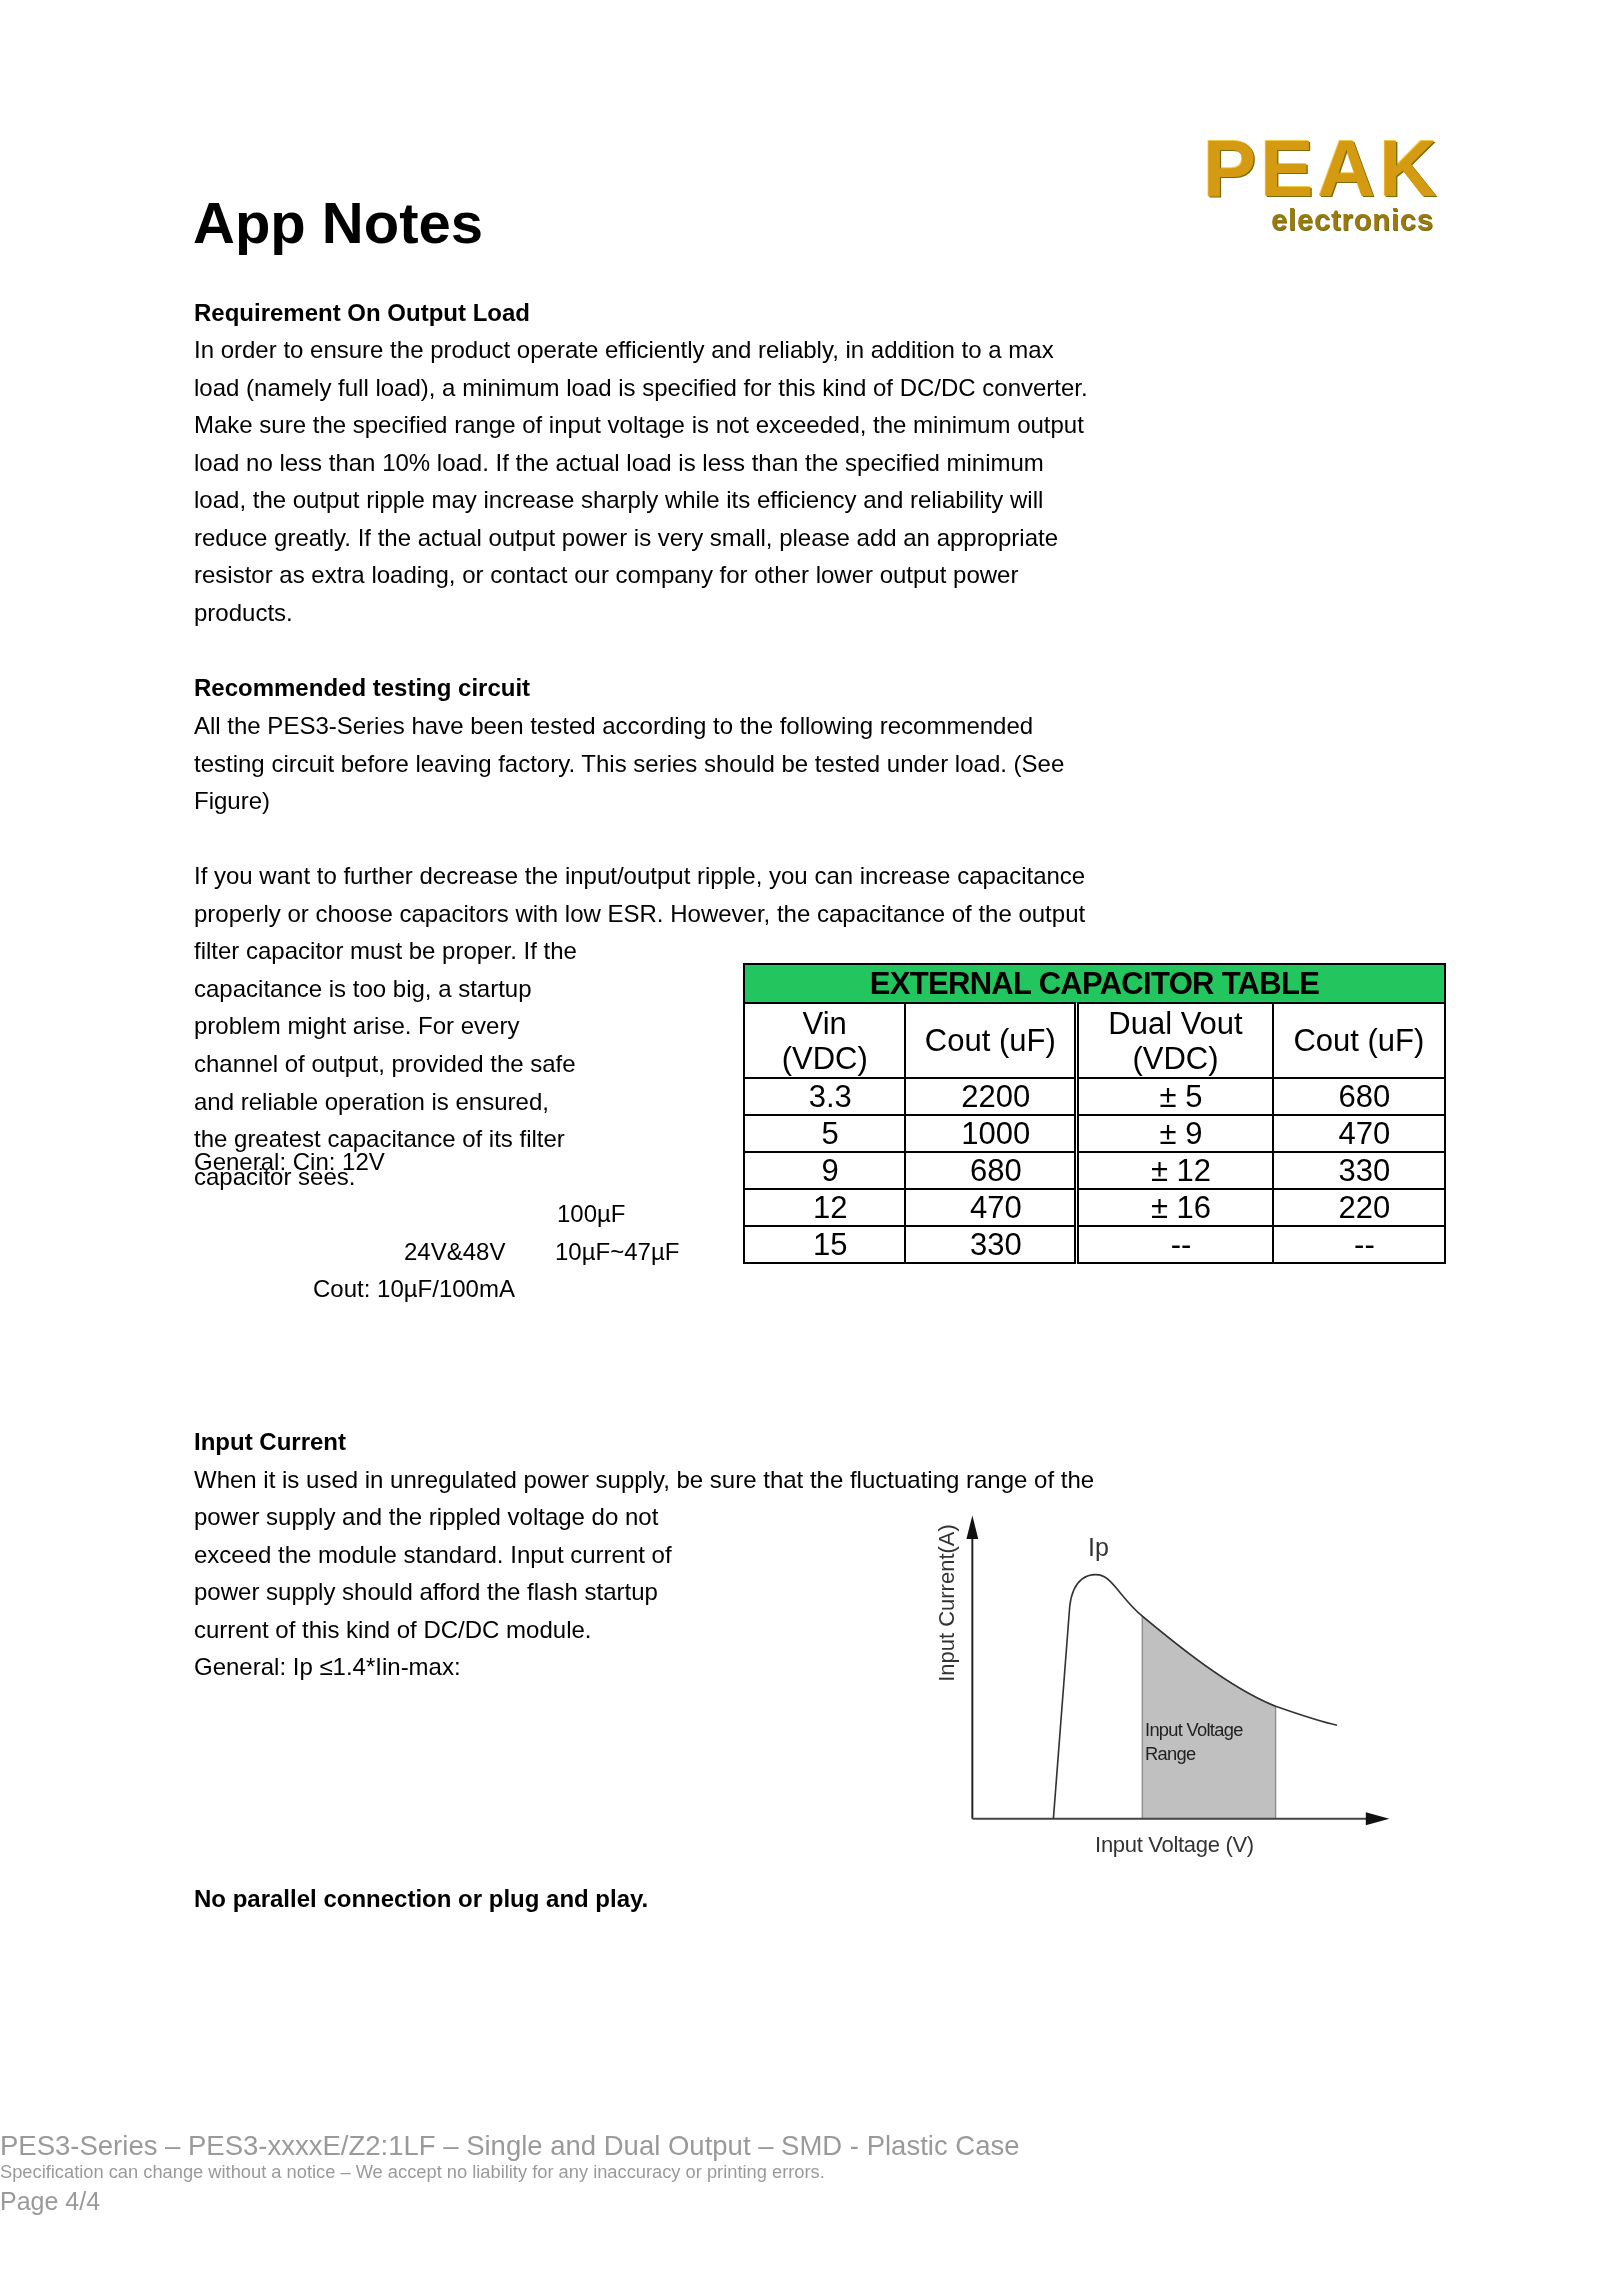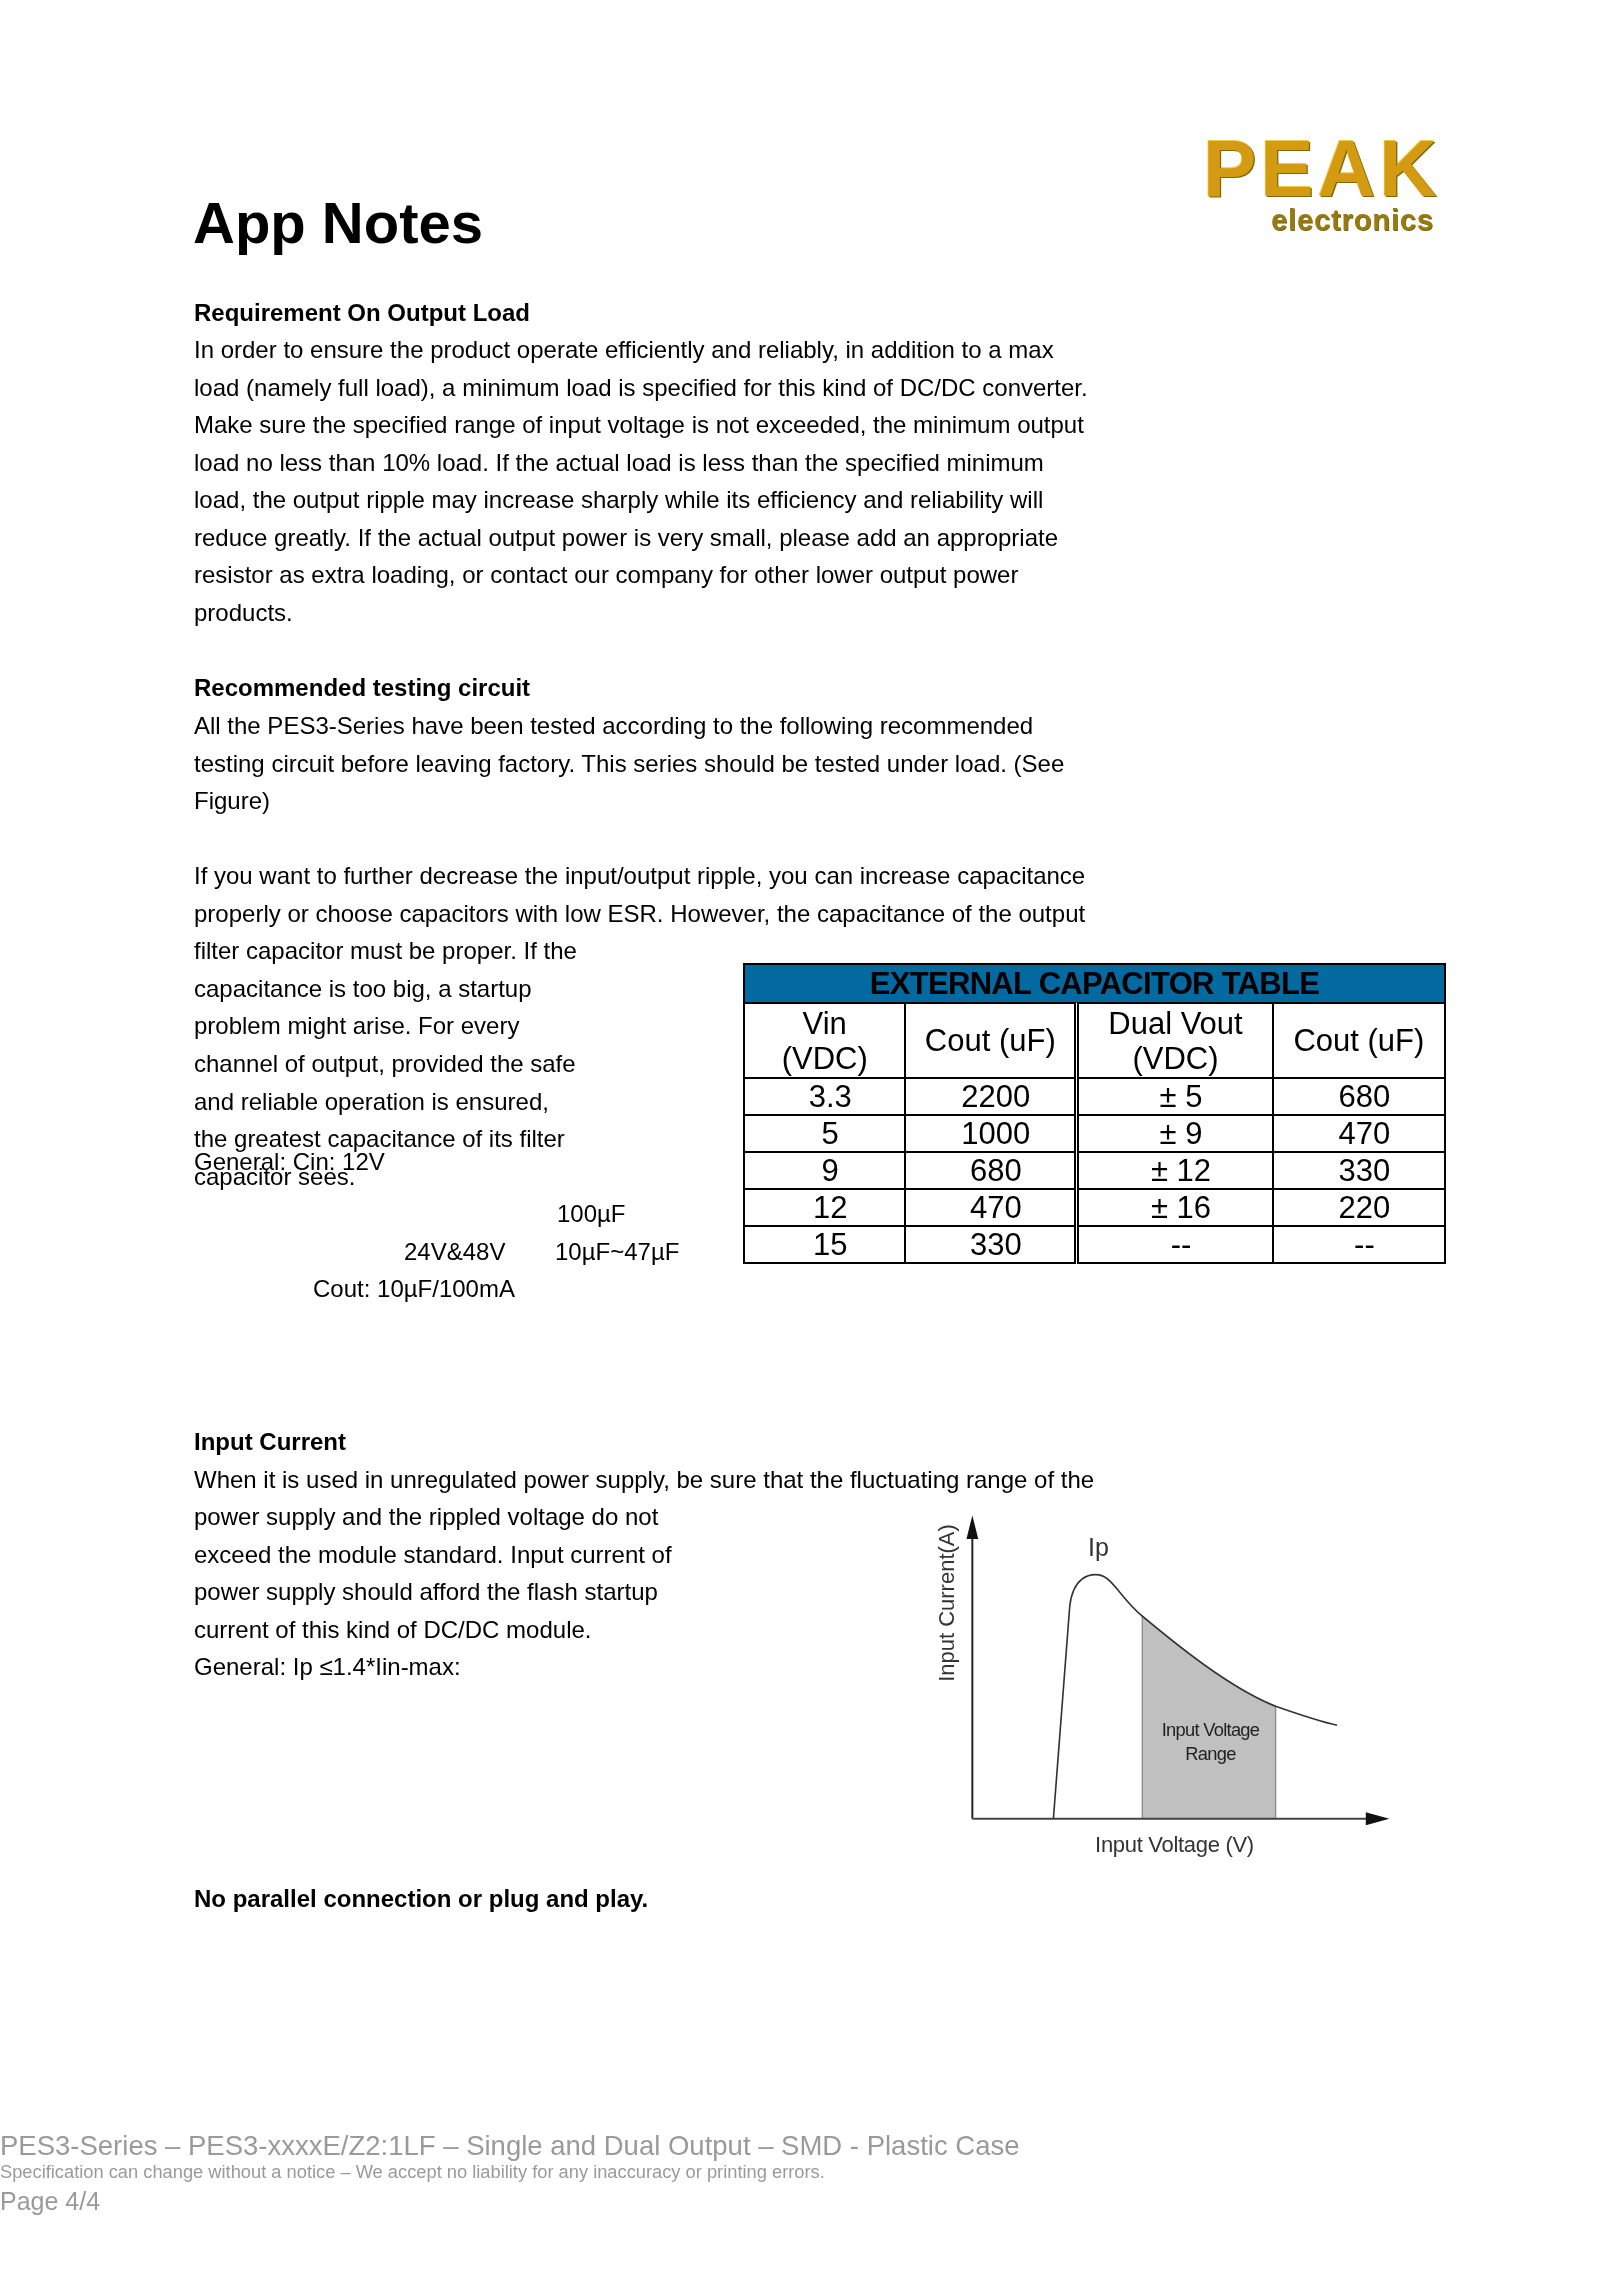--- a/index.html
+++ b/index.html
@@ -12,31 +12,31 @@
   .logo { position: absolute; left: 1203px; top: 123px; width: 255px; height: 115px; }
   .logo-peak { position: absolute; left: 0; top: 0; font-size: 80px; font-weight: bold; line-height: 92px;
                letter-spacing: 3.9px; color: #d49a12;
                text-shadow: 1.3px 1.3px 0 #7a6a08, -0.7px -0.7px 0 #f3c94a; text-align: right; }
   .logo-elec { position: absolute; left: 68px; top: 80px; font-size: 29.4px; font-weight: bold; line-height: 33px;
                color: #9a7a10; letter-spacing: 0.7px; text-shadow: 0.7px 0.7px 0 #6a6a08; }
   
   .captable { position: absolute; left: 743px; top: 963px; width: 703px; border-collapse: collapse;
               font-size: 31px; line-height: 35px; }
   .captable td, .captable th { border: 2px solid #000; text-align: center; padding: 0; font-weight: normal; }
-  .captable .cap-title { background: #0369a1; font-weight: bold; font-size: 31px; letter-spacing: -0.7px; height: 37px; margin-top: 44px; }
+  .captable .cap-title { background: #22c55e; font-weight: bold; font-size: 31px; letter-spacing: -0.7px; height: 37px; margin-top: 44px; }
   .captable .hdr td { height: 73px; text-align: center; }
   .captable .row td { height: 35px; padding-left: 11px; }
   .captable td.dbl { border-left: 5.2px double #000; }
   
   .graph { position: absolute; left: 916px; top: 1505px; width: 497px; height: 366px; }
   .graph svg { position: absolute; left: 0; top: 0; }
   .g-ylabel { position: absolute; left: 947px; top: 1603px; transform: translate(-50%, -50%) rotate(-90deg);
               font-size: 22px; color: #333; white-space: nowrap; }
   .g-ip { position: absolute; left: 1088px; top: 1533px; font-size: 25px; color: #333; }
-  .g-range { position: absolute; left: 1145px; top: 1718px; width: 131px; text-align: center; font-size: 18.3px;
+  .g-range { position: absolute; left: 1145px; top: 1718px; width: 131px; font-size: 18.3px;
              line-height: 23.6px; color: #222; letter-spacing: -0.7px; }
   .g-xlabel { position: absolute; left: 1073px; top: 1832px; width: 203px; text-align: center; font-size: 22px; color: #333; letter-spacing: -0.3px; }
   
   .footer { position: absolute; left: 0; width: 1622px; text-align: left; color: #9a9a9a; white-space: pre; }
   .f1 { top: 2129px; font-size: 27.5px; line-height: 33px; }
   .f2 { top: 2161px; font-size: 18.3px; line-height: 22px; }
   .f3 { top: 2186px; font-size: 25px; line-height: 30px; }
 </style>
 </head>
 <body>

